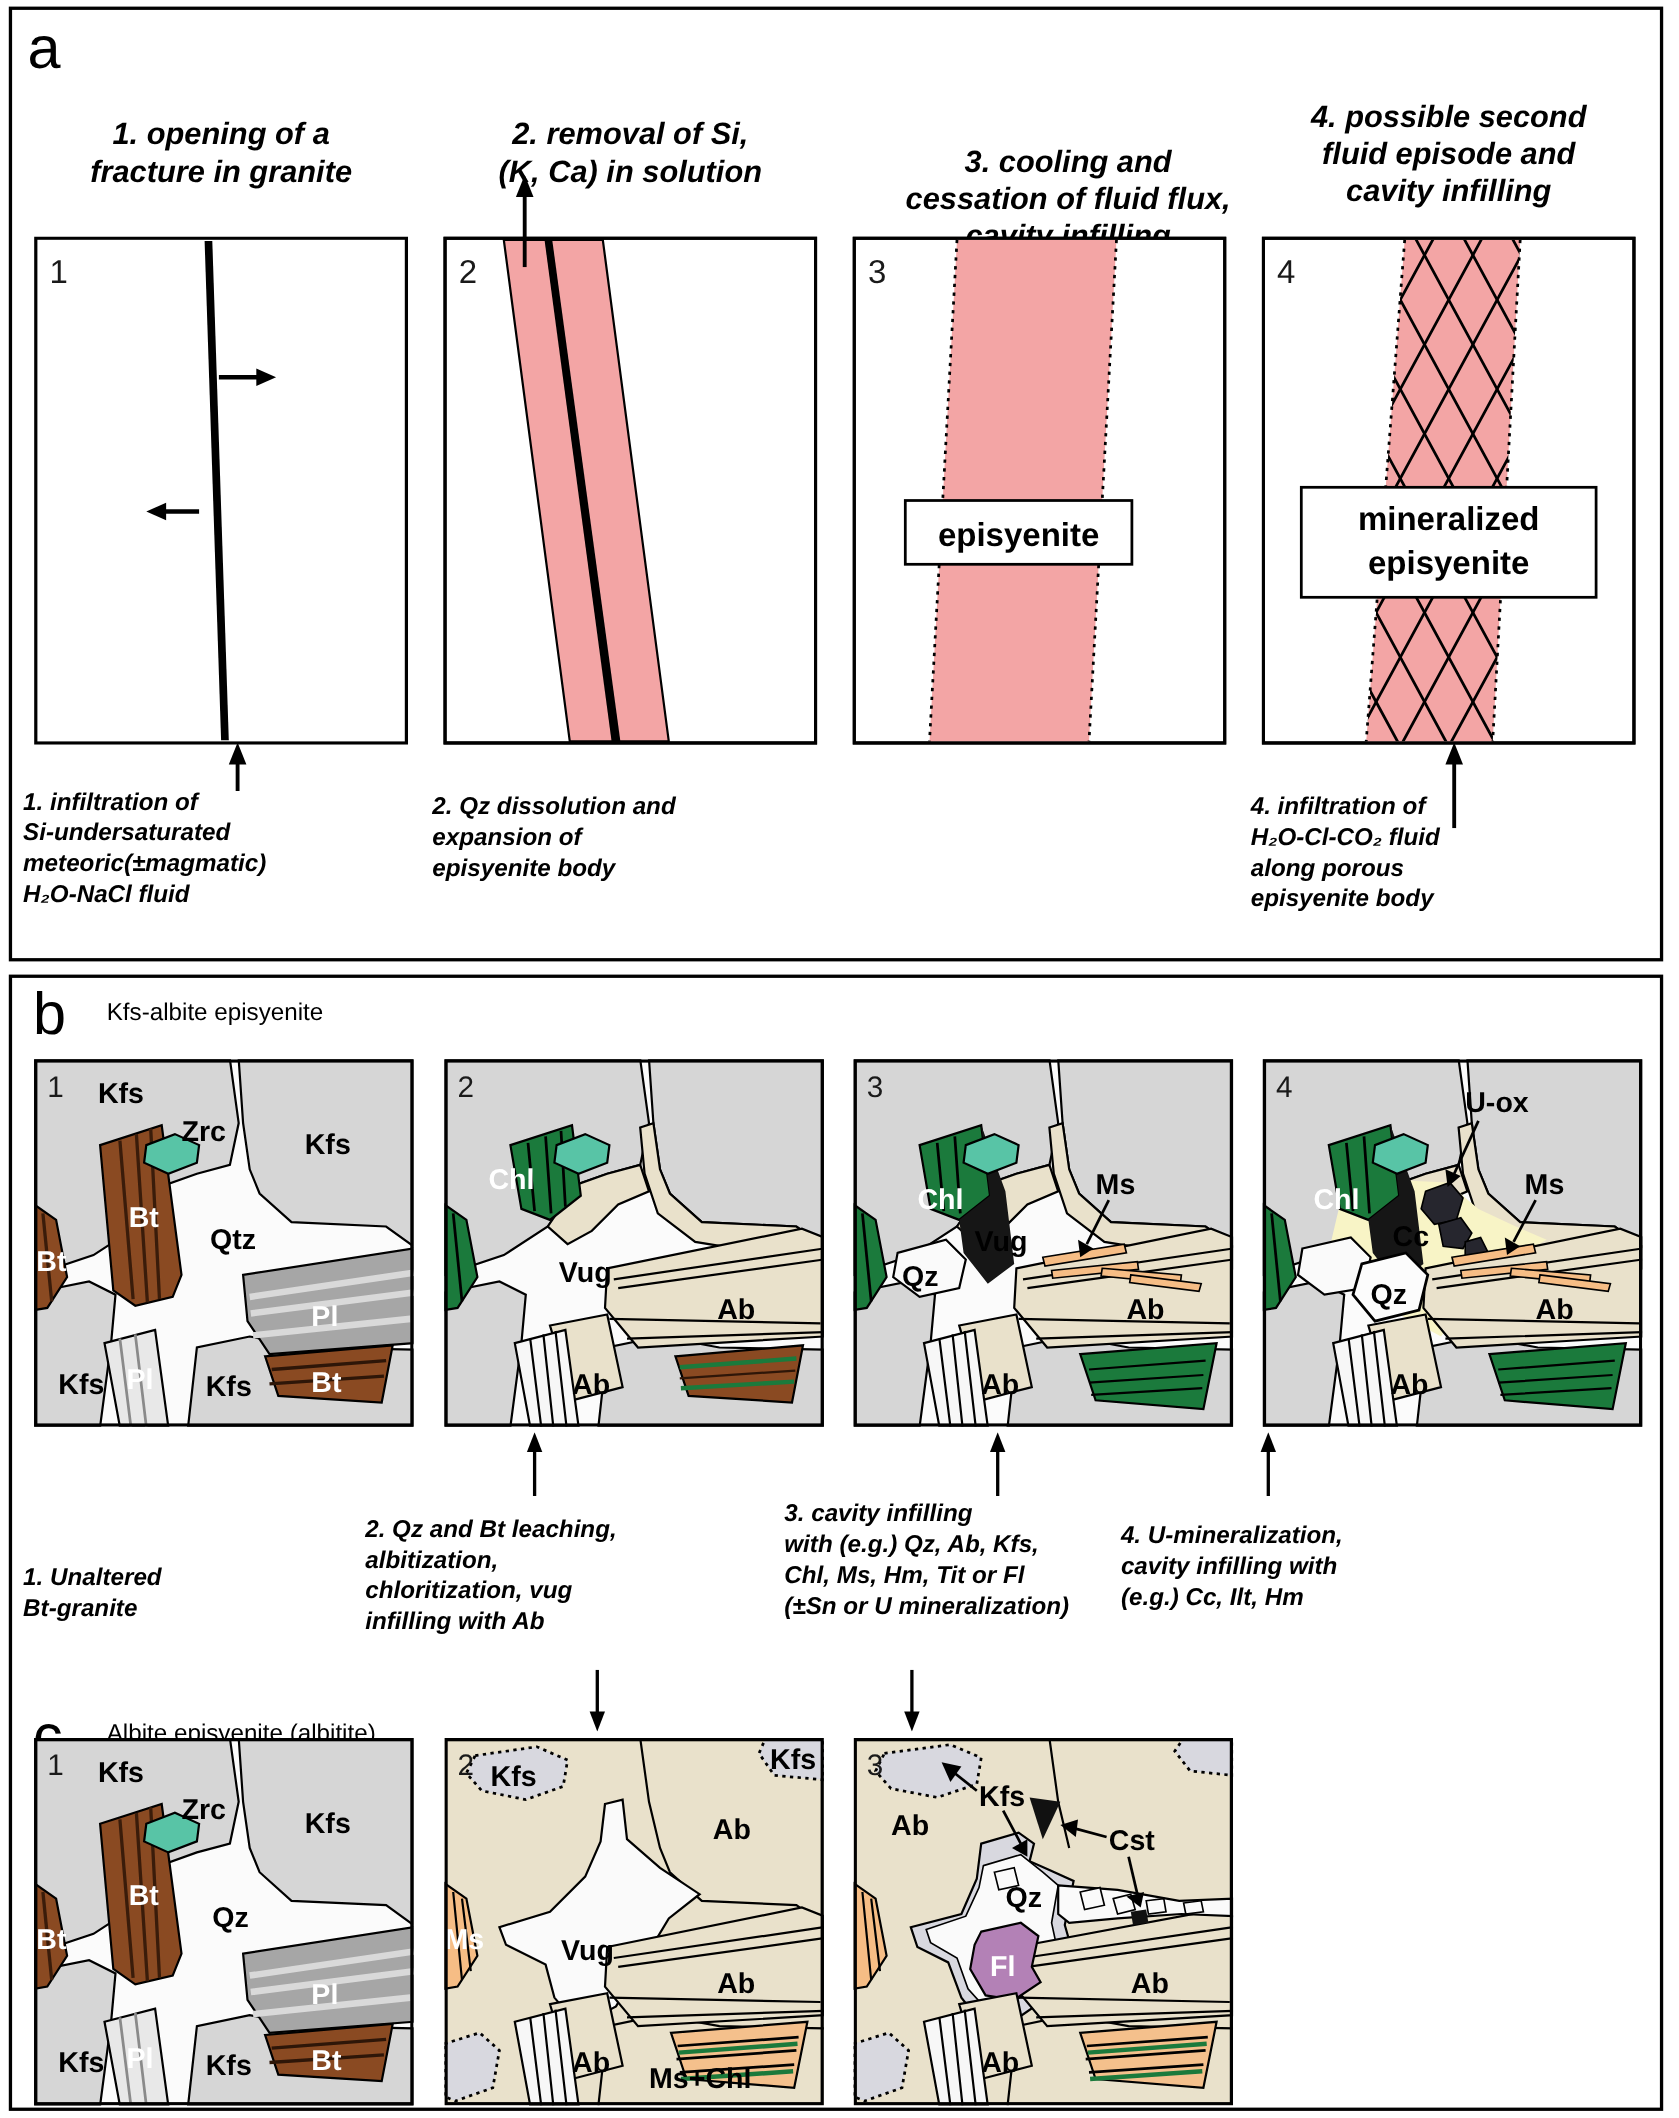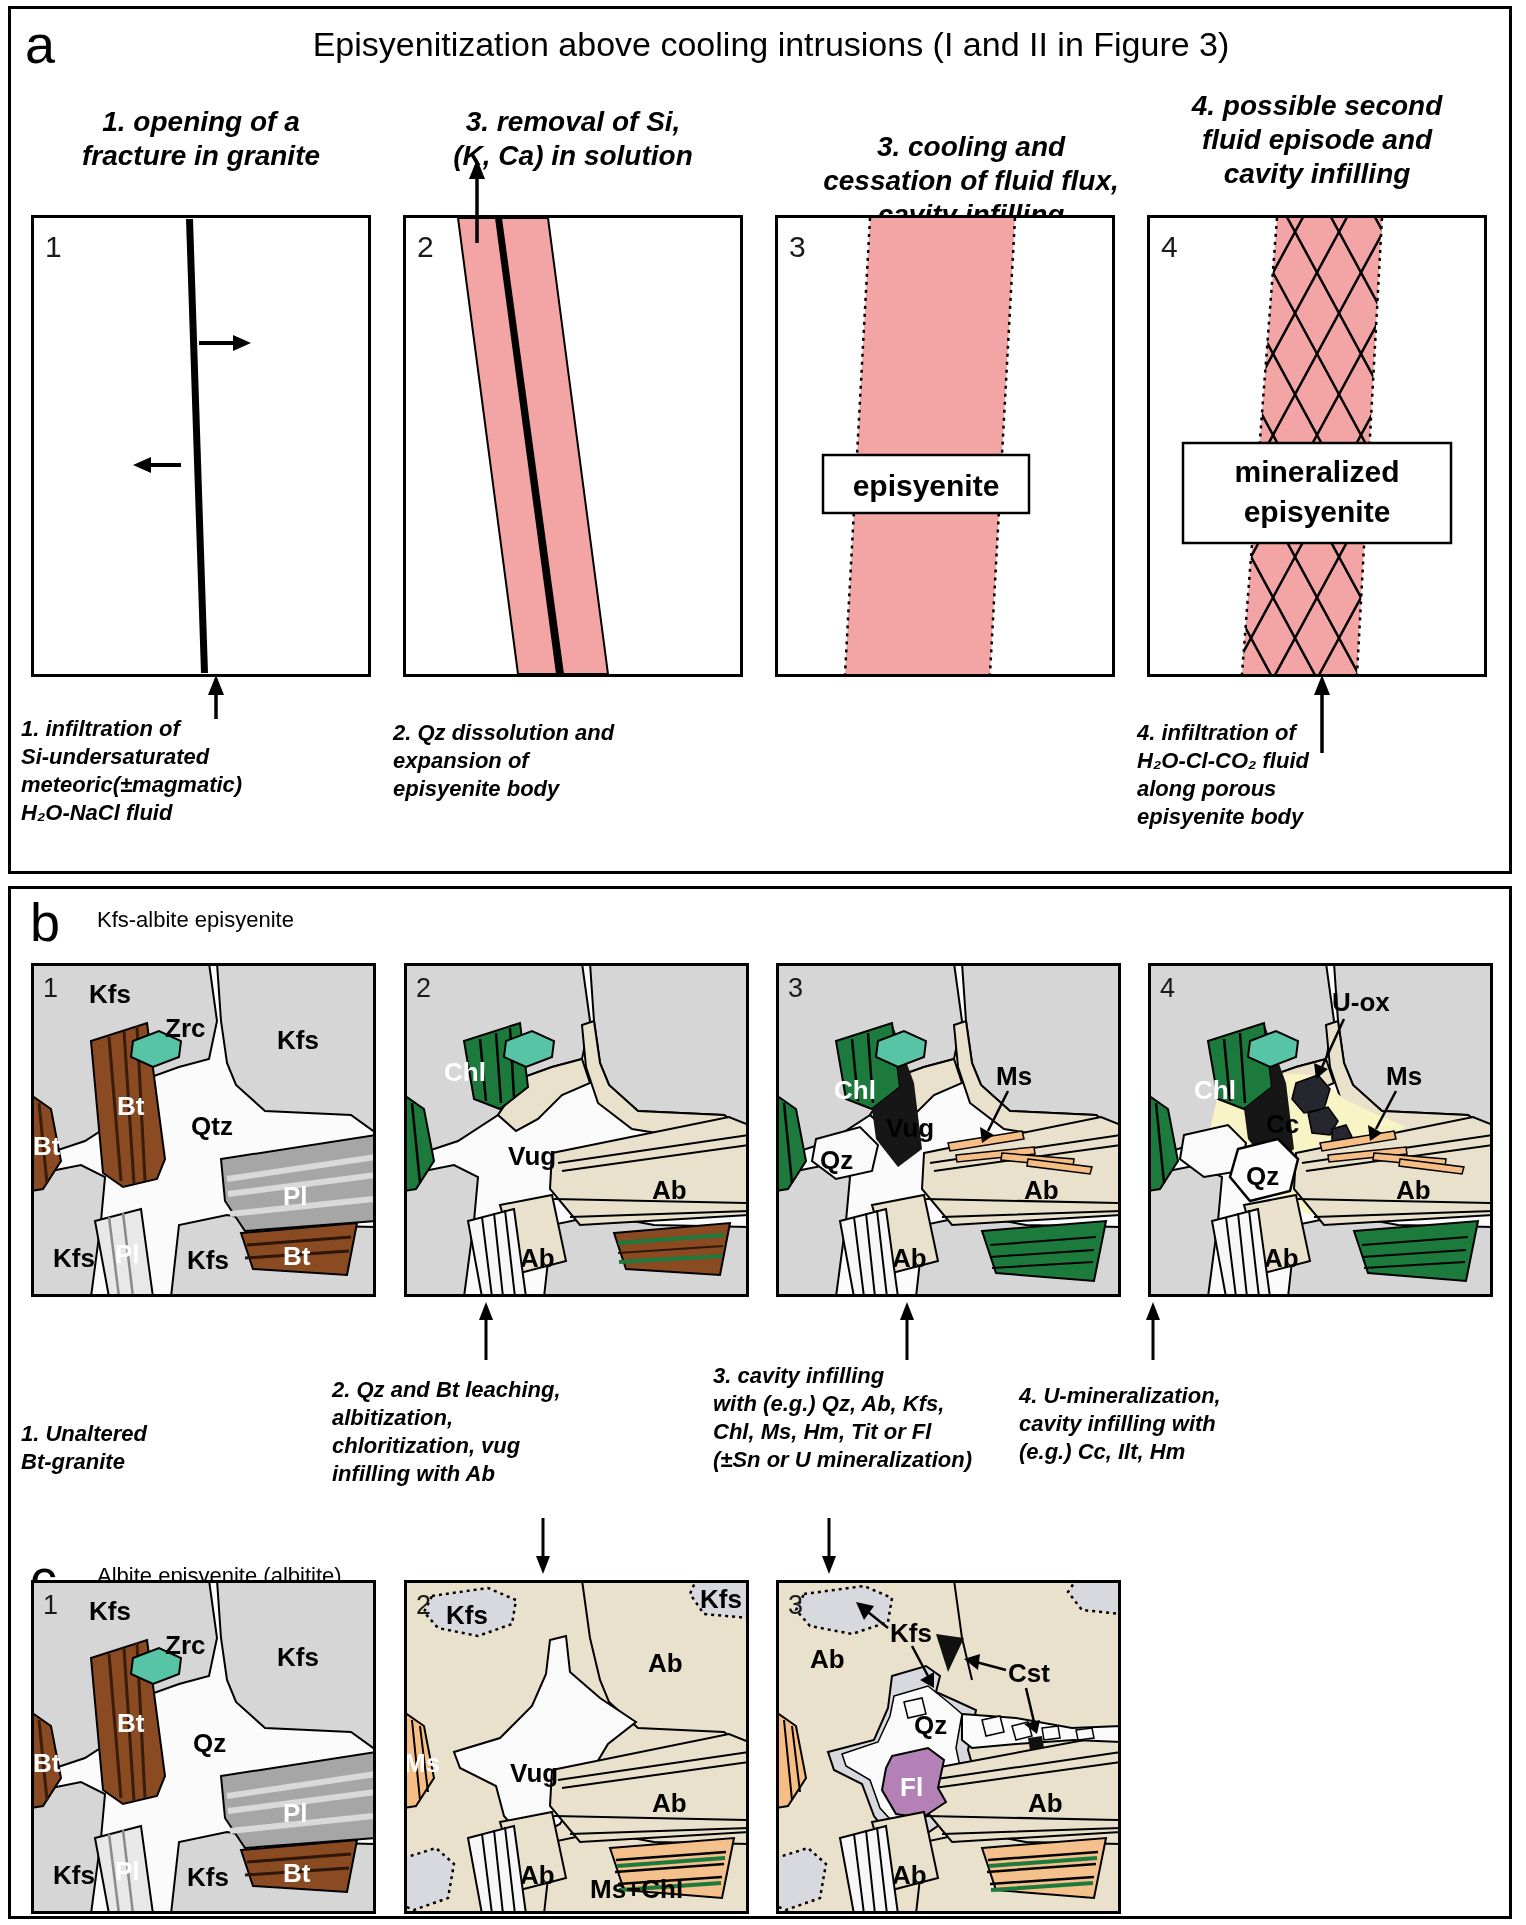--- a/index.html
+++ b/index.html
@@ -21,25 +21,24 @@
   .num{font-size:27px;fill:#1a1a1a;}
   .anum{font-size:30px;fill:#1a1a1a;}
 </style>
 </head>
 <body>
 
 <div class="page">
 
   <div class="panel" style="left:8px;top:6px;width:1498px;height:862px;">
     <div class="abs panel-letter" style="left:14px;top:8px;">a</div>
-    <div class="abs fig-title" style="left:90px;top:16px;width:1340px;">Episyenitization above cooling intrusions (I and II in Figure 3)</div>
 
     <div class="abs step-heading" style="left:20px;top:96px;width:340px;">1. opening of a
 fracture in granite</div>
-    <div class="abs step-heading" style="left:392px;top:96px;width:340px;">3. removal of Si,
+    <div class="abs step-heading" style="left:392px;top:96px;width:340px;">2. removal of Si,
 (K, Ca) in solution</div>
     <div class="abs step-heading" style="left:780px;top:80px;width:360px;margin-top:41px;">3. cooling and
 cessation of fluid flux,
 cavity infilling</div>
     <div class="abs step-heading" style="left:1126px;top:80px;width:360px;">4. possible second
 fluid episode and
 cavity infilling</div>
 
     <svg class="abs" style="left:20px;top:206px;" width="340" height="462" viewBox="0 0 340 462">
       <rect x="1.5" y="1.5" width="337" height="459" fill="#fff" stroke="#000" stroke-width="3"></rect>

